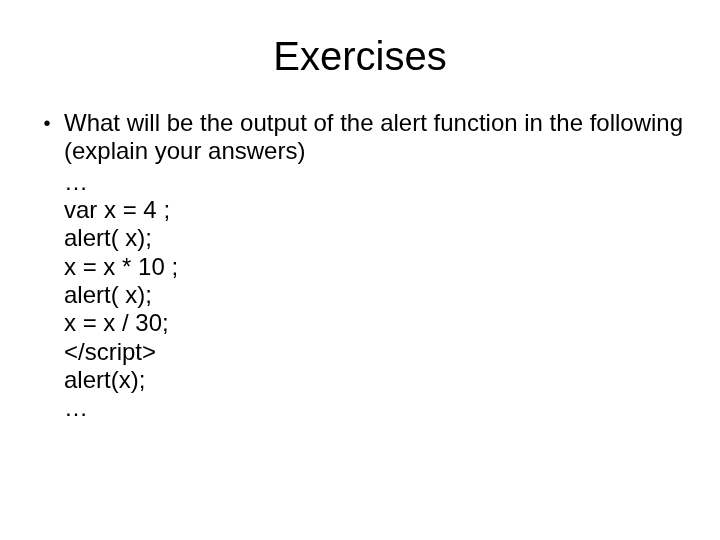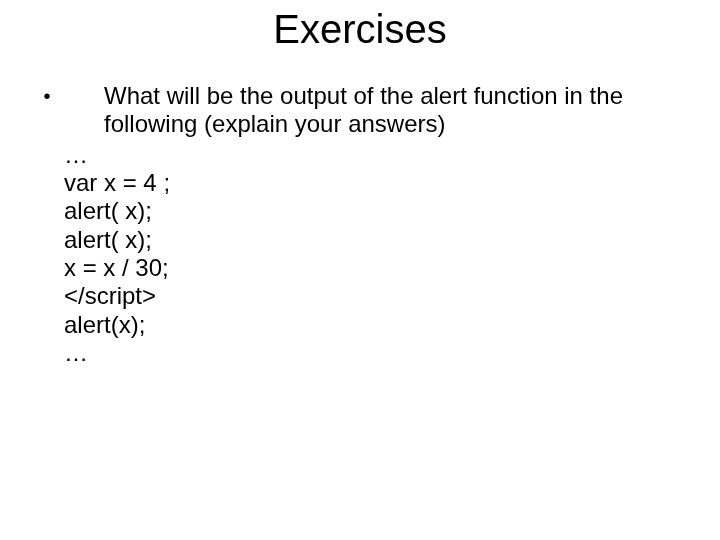--- a/index.html
+++ b/index.html
@@ -13,21 +13,21 @@
   }
   .slide {
     position: relative;
     width: 720px;
     height: 540px;
     box-sizing: border-box;
   }
   .title {
     text-align: center;
     font-size: 40px;
-    padding-top: 7px;
+    padding-top: 34px;
     padding-bottom: 30px;
     font-weight: normal;
   }
   .body {
     padding: 0 30px 0 30px;
     font-size: 24px;
     line-height: 1.18;
   }
   .bullet {
     display: flex;
@@ -36,21 +36,20 @@
   }
   .bullet .dot {
     width: 34px;
     flex: 0 0 34px;
     text-align: center;
     font-size: 20px;
     line-height: 28px;
   }
   .bullet .txt {
     flex: 1;
-    margin-left: 40px;
   }
   .code {
     margin-left: 34px;
   }
   .code div {
     white-space: pre;
   }
 </style>
 </head>
 <body>
@@ -61,20 +60,21 @@
 
   <div class="body">
     <div class="bullet">
       <div class="dot">•</div>
       <div class="txt">What will be the output of the alert function in the following (explain your answers)</div>
     </div>
     <div class="code">
       <div>…</div>
       <div>var x = 4 ;</div>
       <div>alert( x);</div>
+      <div>x = x * 10 ;</div>
       <div>alert( x);</div>
       <div>x = x / 30;</div>
       <div>&lt;/script&gt;</div>
       <div>alert(x);</div>
       <div>…</div>
     </div>
   </div>
 
 </div>
 

